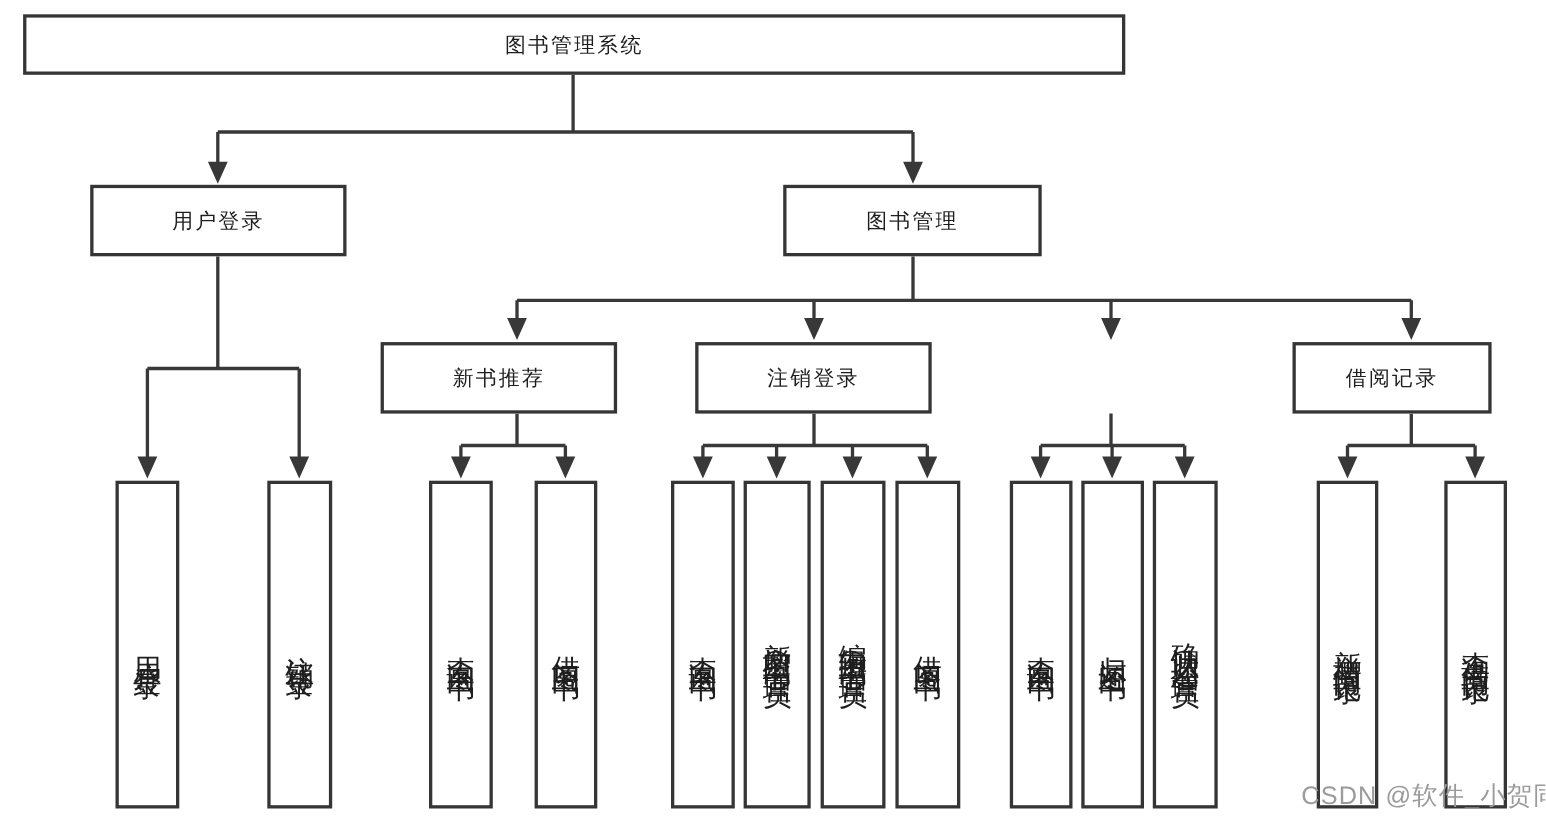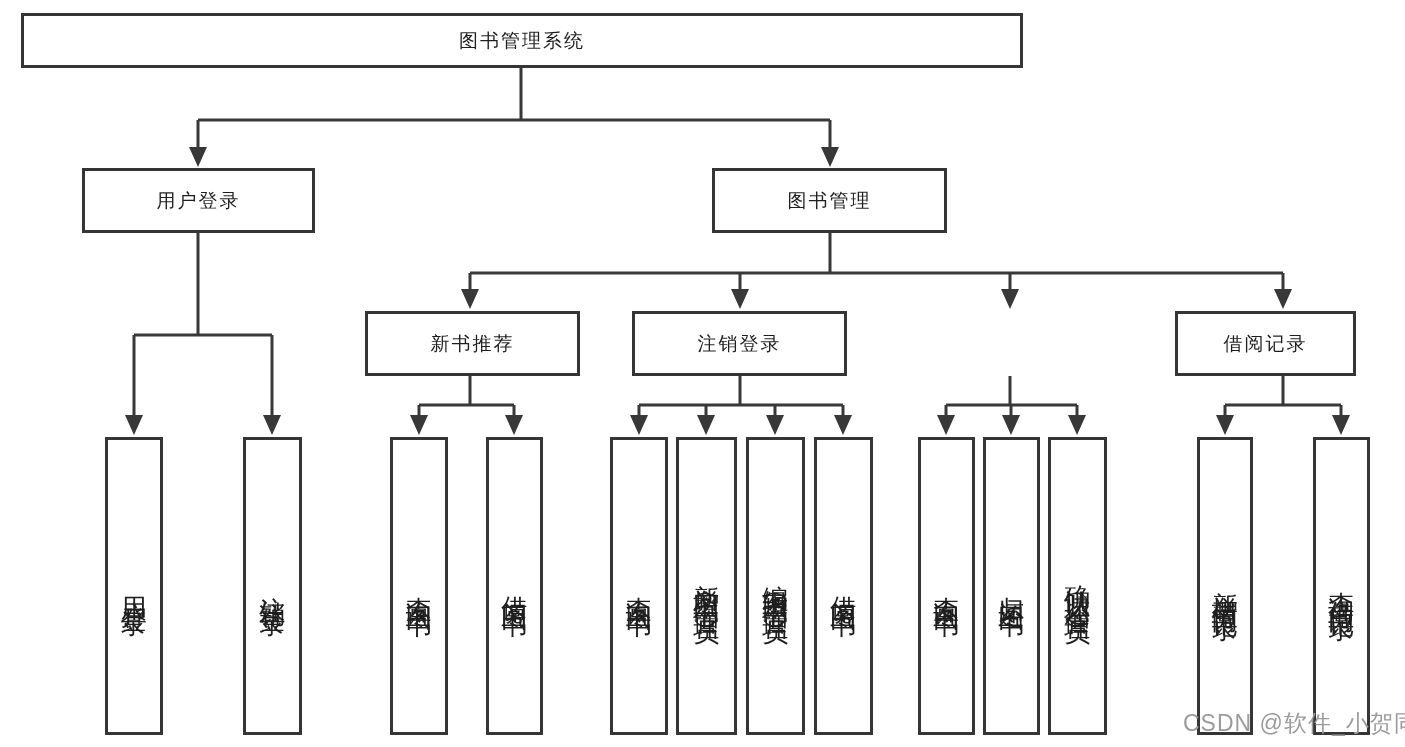--- a/index.html
+++ b/index.html
@@ -52,21 +52,21 @@
     <span class="h-label">图书管理系统</span>
   </div>
 
   <div class="node" style="left:82px;top:168px;width:233px;height:65px">
     <span class="h-label">用户登录</span>
   </div>
   <div class="node" style="left:712px;top:168px;width:235px;height:65px">
     <span class="h-label">图书管理</span>
   </div>
 
-  <div class="node" style="left:365px;top:311px;width:215px;height:65px">
+  <div class="node" style="left:346px;top:311px;width:215px;height:65px">
     <span class="h-label">新书推荐</span>
   </div>
   <div class="node" style="left:632px;top:311px;width:215px;height:65px">
     <span class="h-label">注销登录</span>
   </div>
   <div class="node" style="left:1175px;top:311px;width:181px;height:65px">
     <span class="h-label">借阅记录</span>
   </div>
 
   <div class="node leaf" style="left:105px;top:437px;width:58px;height:298px">

